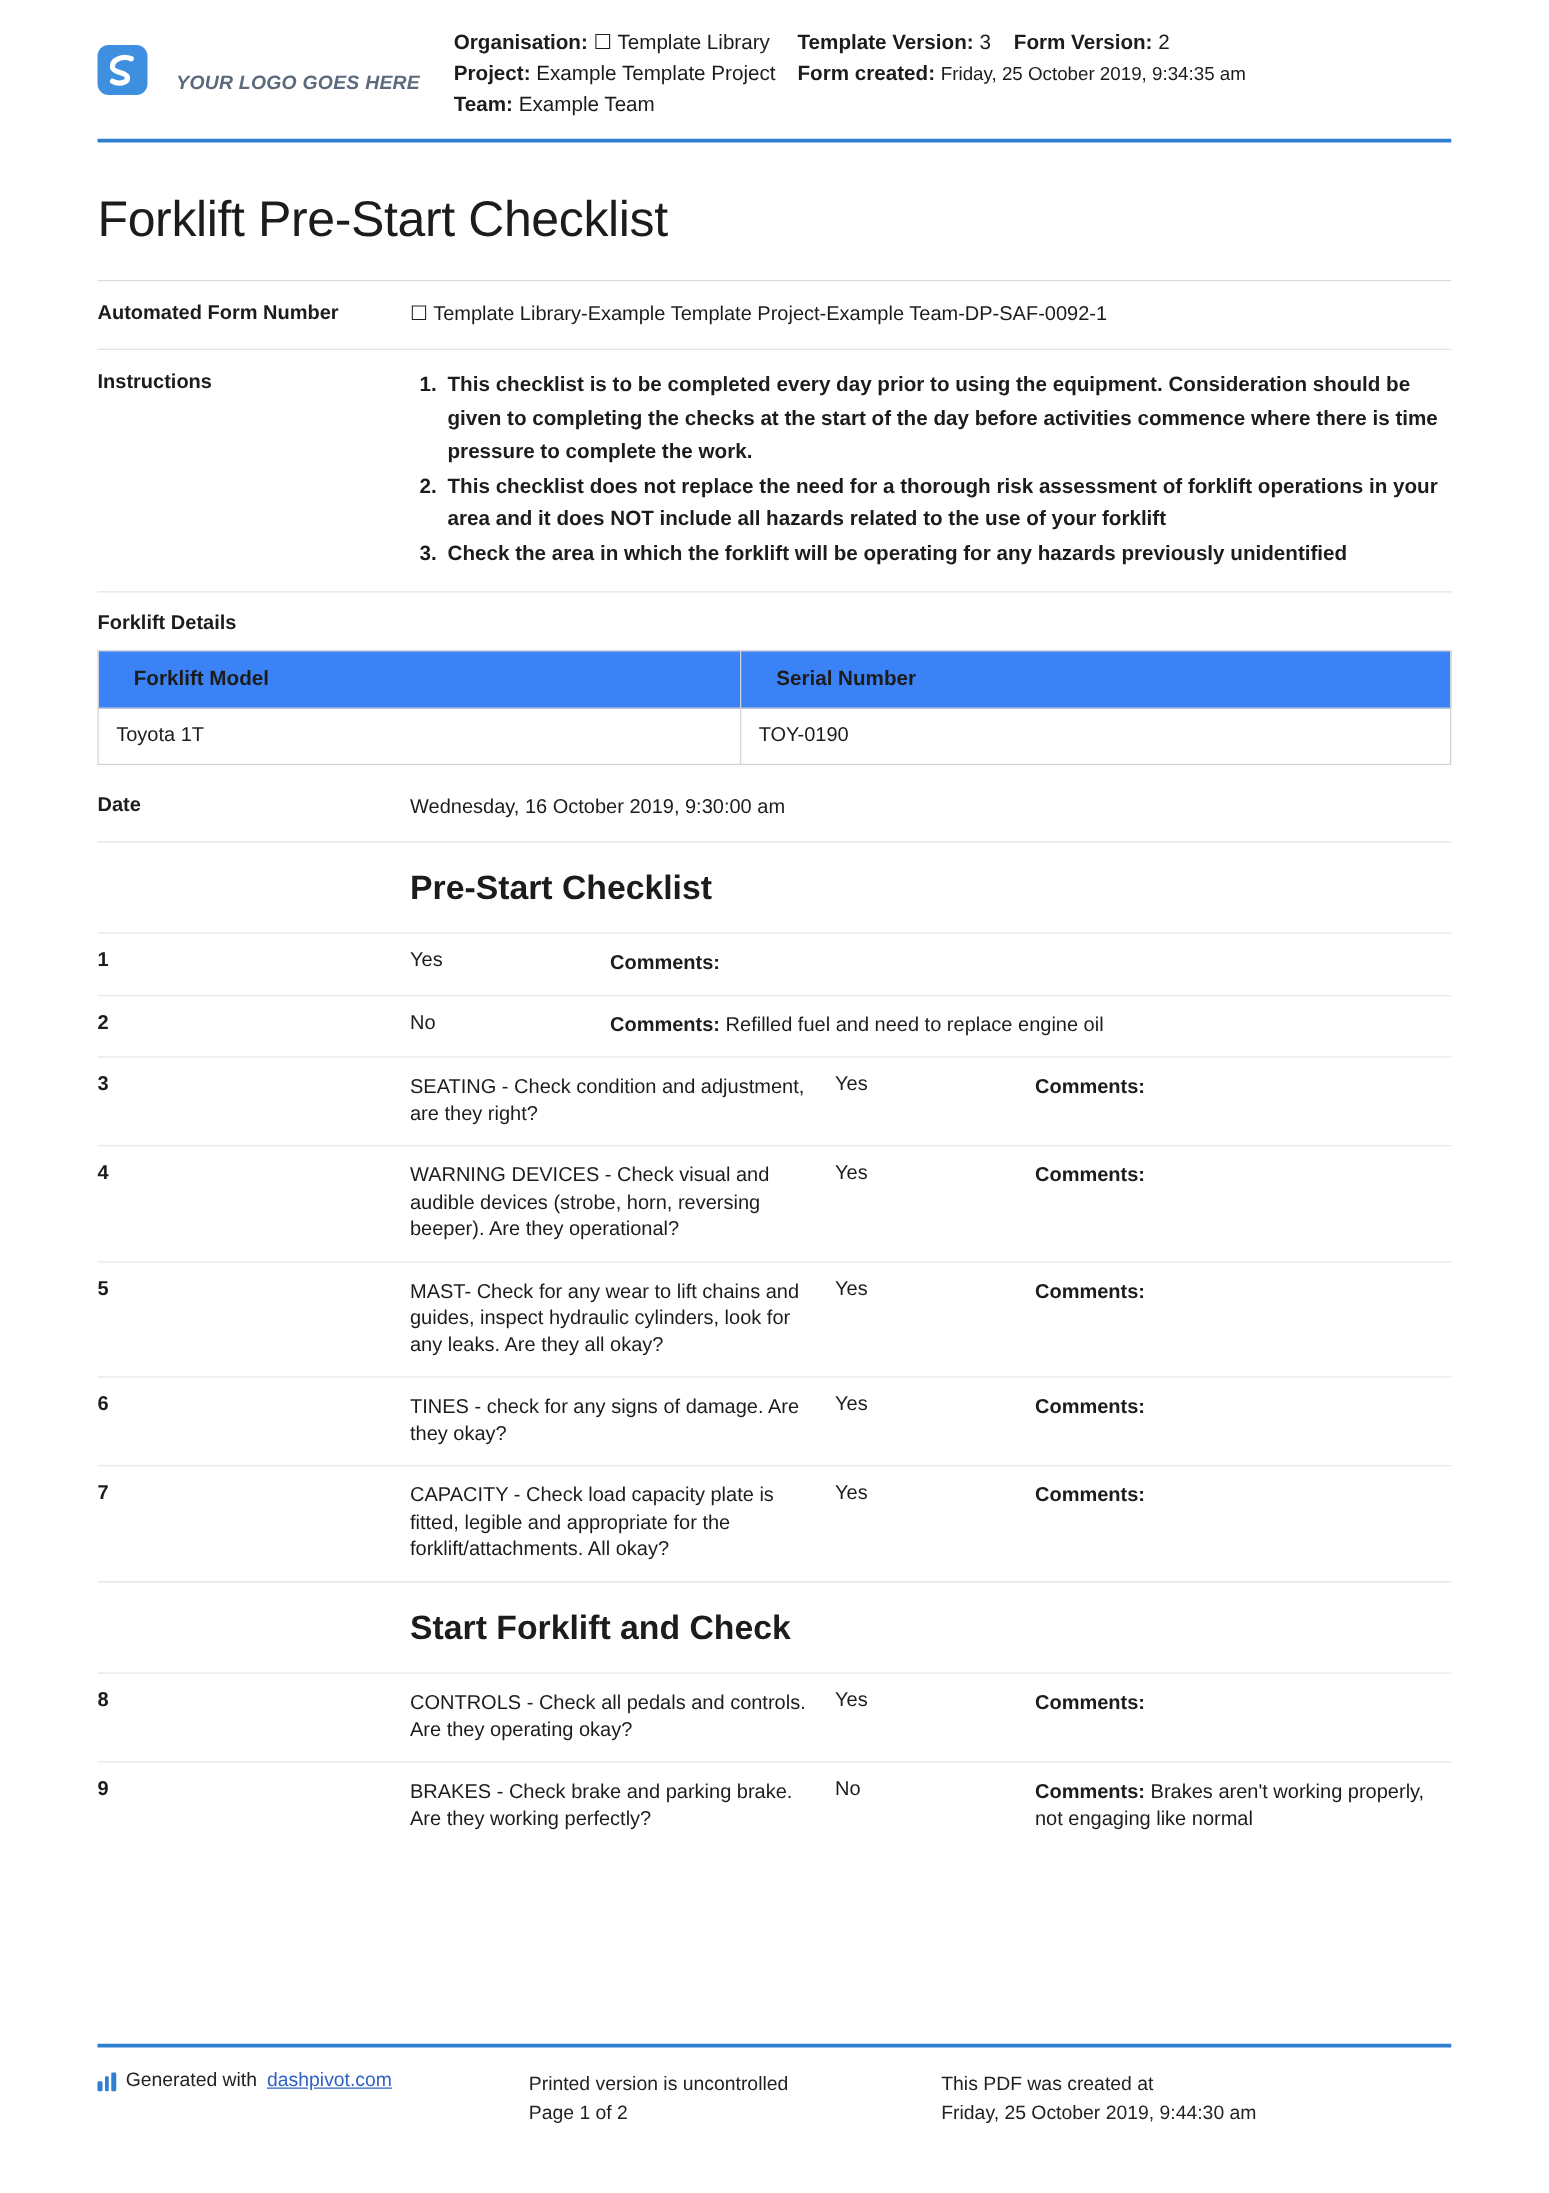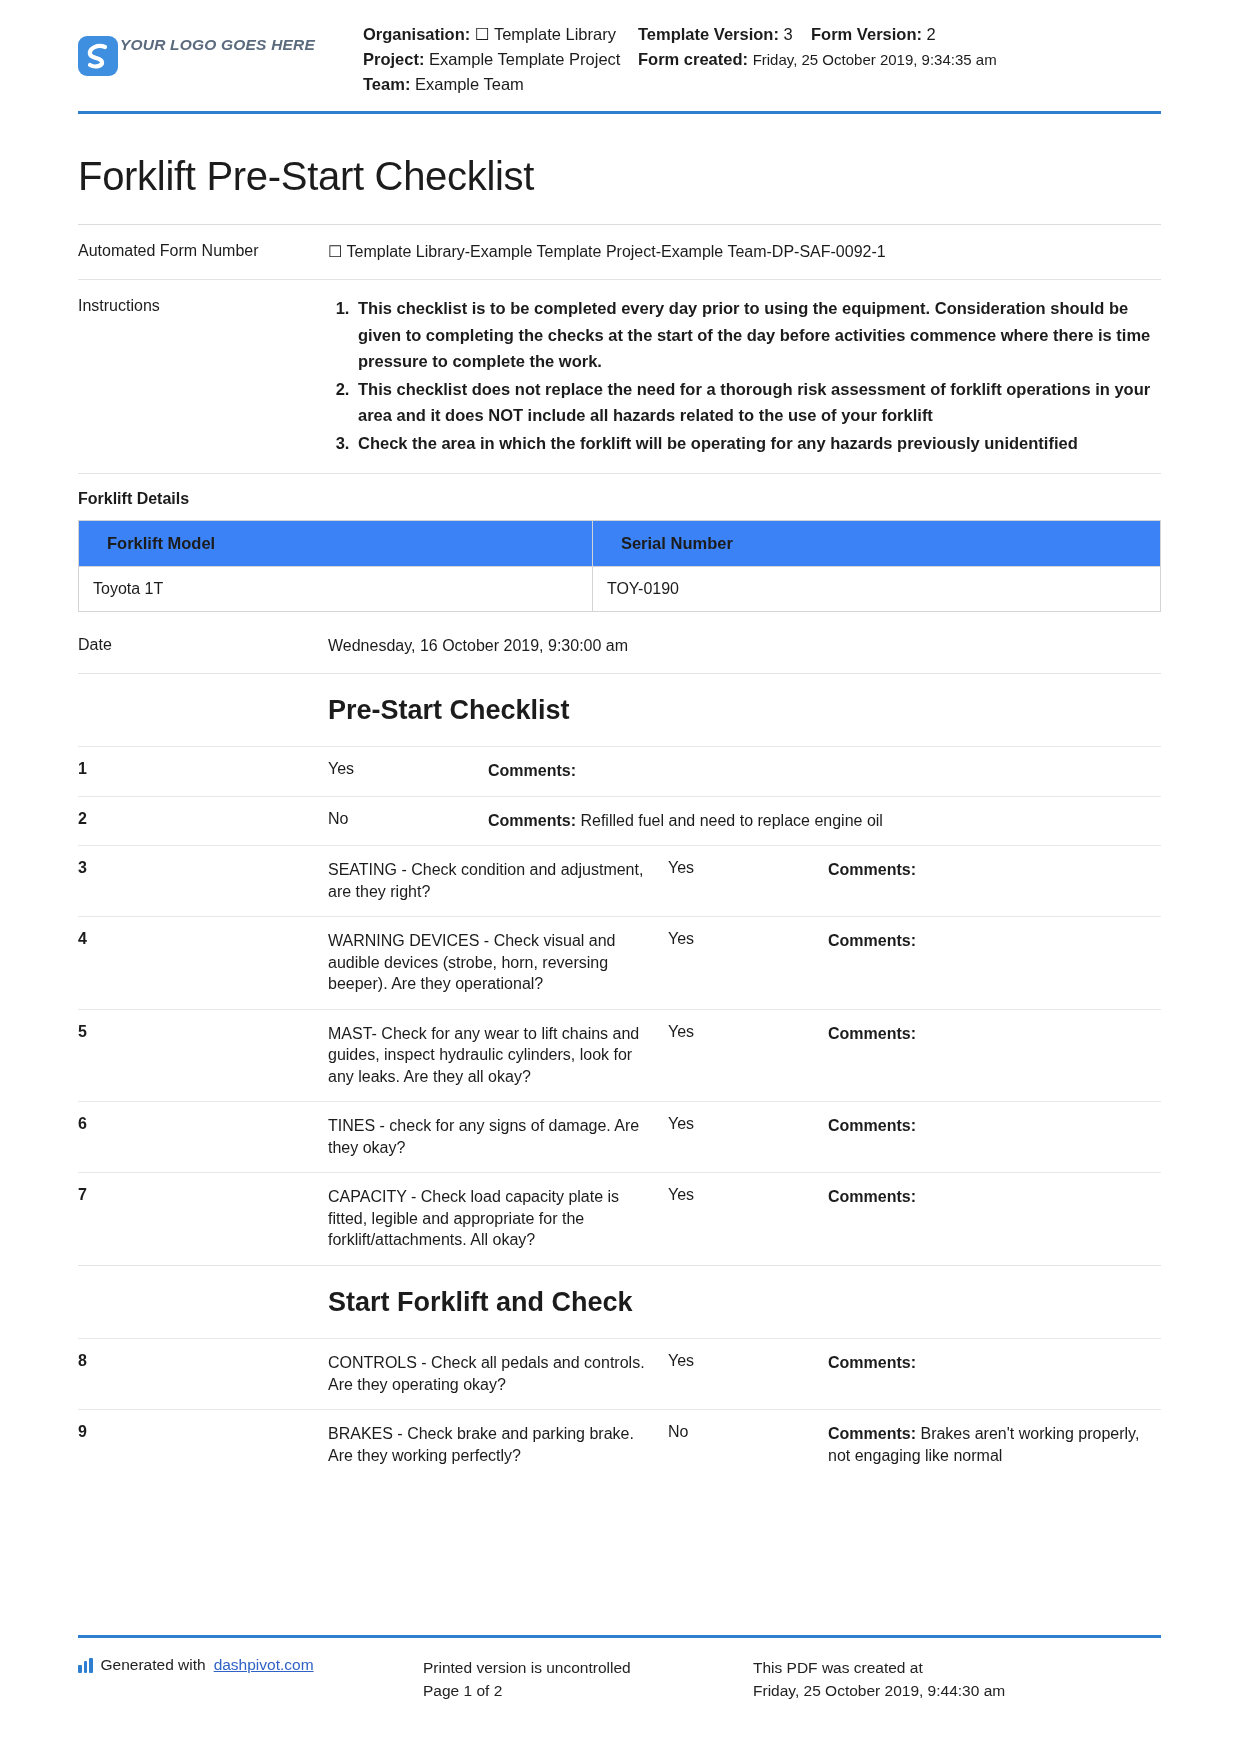--- a/index.html
+++ b/index.html
@@ -8,21 +8,21 @@
     width:1239px; height:1754px;
     background:#ffffff;
     font-family:"Liberation Sans", sans-serif;
     color:#1c1c1c;
     -webkit-font-smoothing:antialiased;
   }
   .page { position:relative; width:1239px; height:1754px; padding:0 78px; }
 
   
   .hdr { display:flex; align-items:flex-start; padding-top:22px; }
-  .logo-block { width:285px; display:flex; align-items:flex-start; gap:2px; padding-top:14px; }
+  .logo-block { width:285px; display:flex; align-items:flex-end; gap:23px; padding-top:14px; }
   .logo-mark {
     width:40px; height:40px; border-radius:9px;
     background:#3e8fe0; position:relative; flex:none;
   }
   .logo-mark svg { position:absolute; left:7px; top:6px; }
   .logo-text {
     font-style:italic; font-weight:bold; font-size:15.5px;
     color:#5b6a7d; letter-spacing:.2px; white-space:nowrap;
   }
   .meta-col { font-size:16.5px; line-height:25px; }
@@ -35,21 +35,21 @@
 
   
   h1.doc-title {
     font-weight:400; font-size:40px; line-height:1.1;
     margin:40px 0 26px 0; letter-spacing:-0.3px;
   }
 
   
   .frow { display:flex; border-top:1px solid #e3e3e3; padding:15px 0 16px 0; }
   .frow.first { border-top:1px solid #dcdcdc; }
-  .flabel { width:250px; font-weight:normal; font-size:16px; line-height:22px; padding-right:10px; }
+  .flabel { width:250px; font-weight:bold; font-size:16px; line-height:22px; padding-right:10px; }
   .fval { flex:1; font-size:16px; line-height:23px; }
 
   ol.instr { margin:0; padding-left:26px; font-weight:bold; font-size:16.5px; line-height:26.5px; }
   ol.instr li { margin-bottom:1px; padding-left:4px; }
 
   
   .sect-label { font-weight:bold; font-size:16px; padding:16px 0 12px 0; border-top:1px solid #e3e3e3; }
   table.fk { width:100%; border-collapse:collapse; font-size:16px; }
   table.fk th {
     background:#3b82f6; text-align:left; font-weight:bold;

